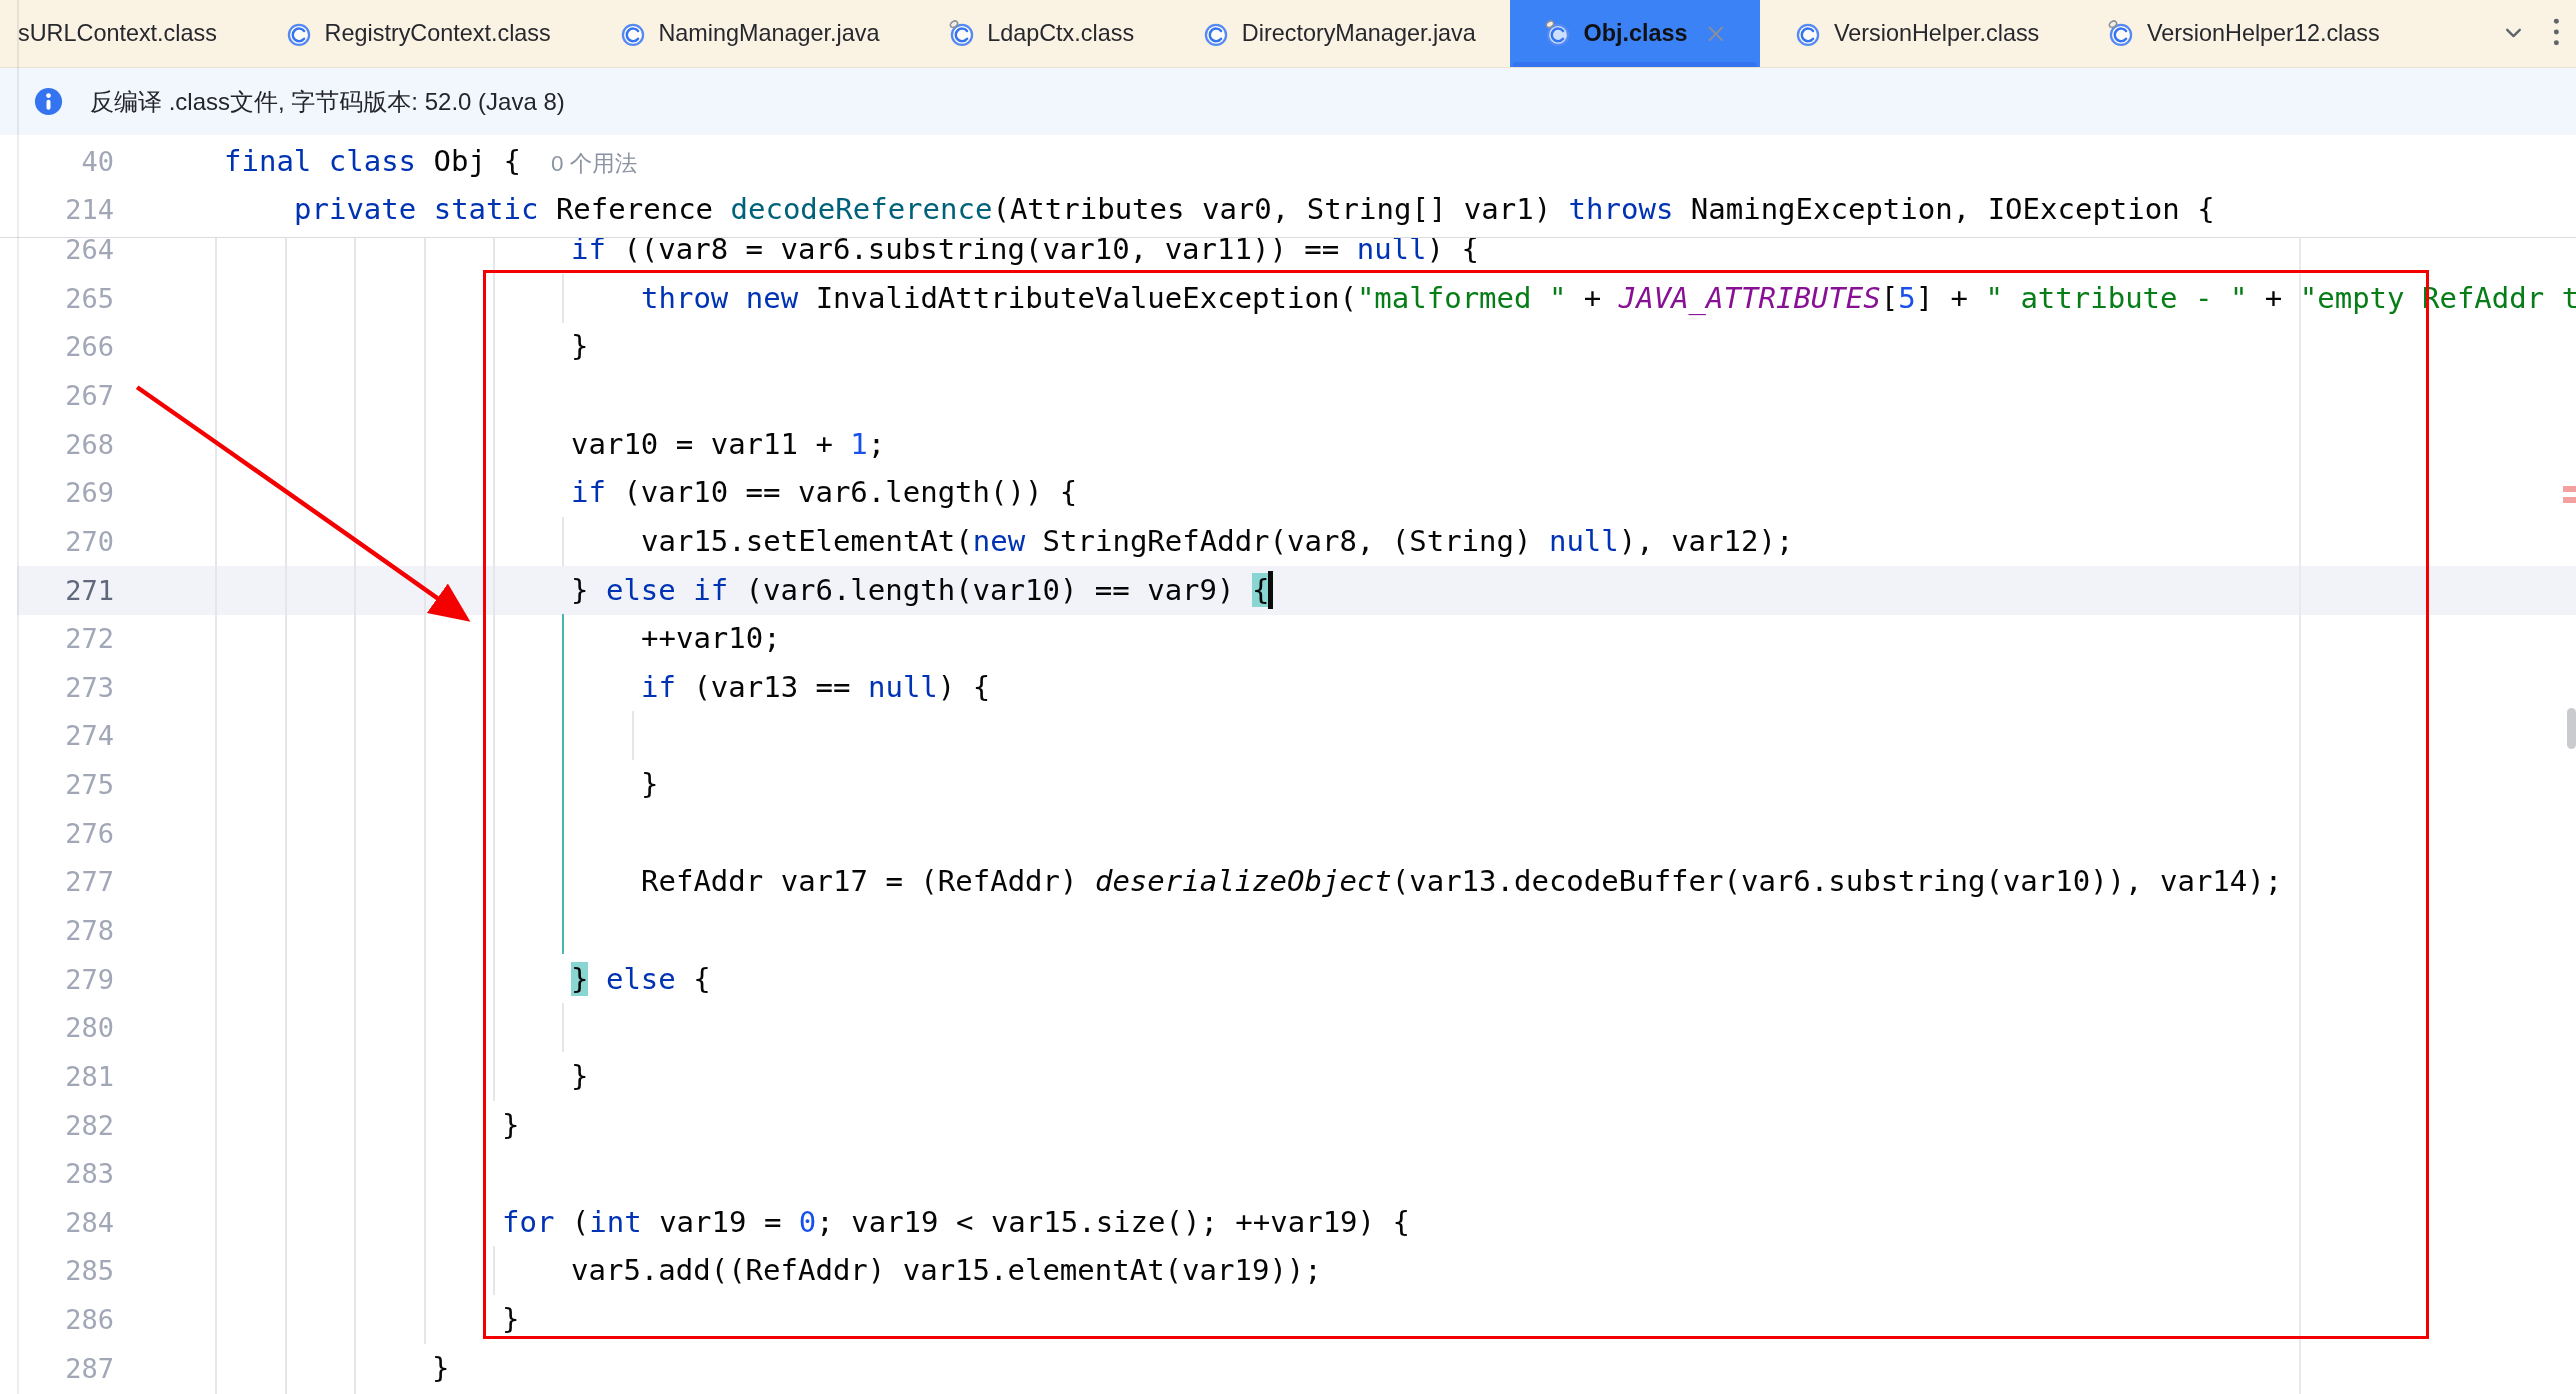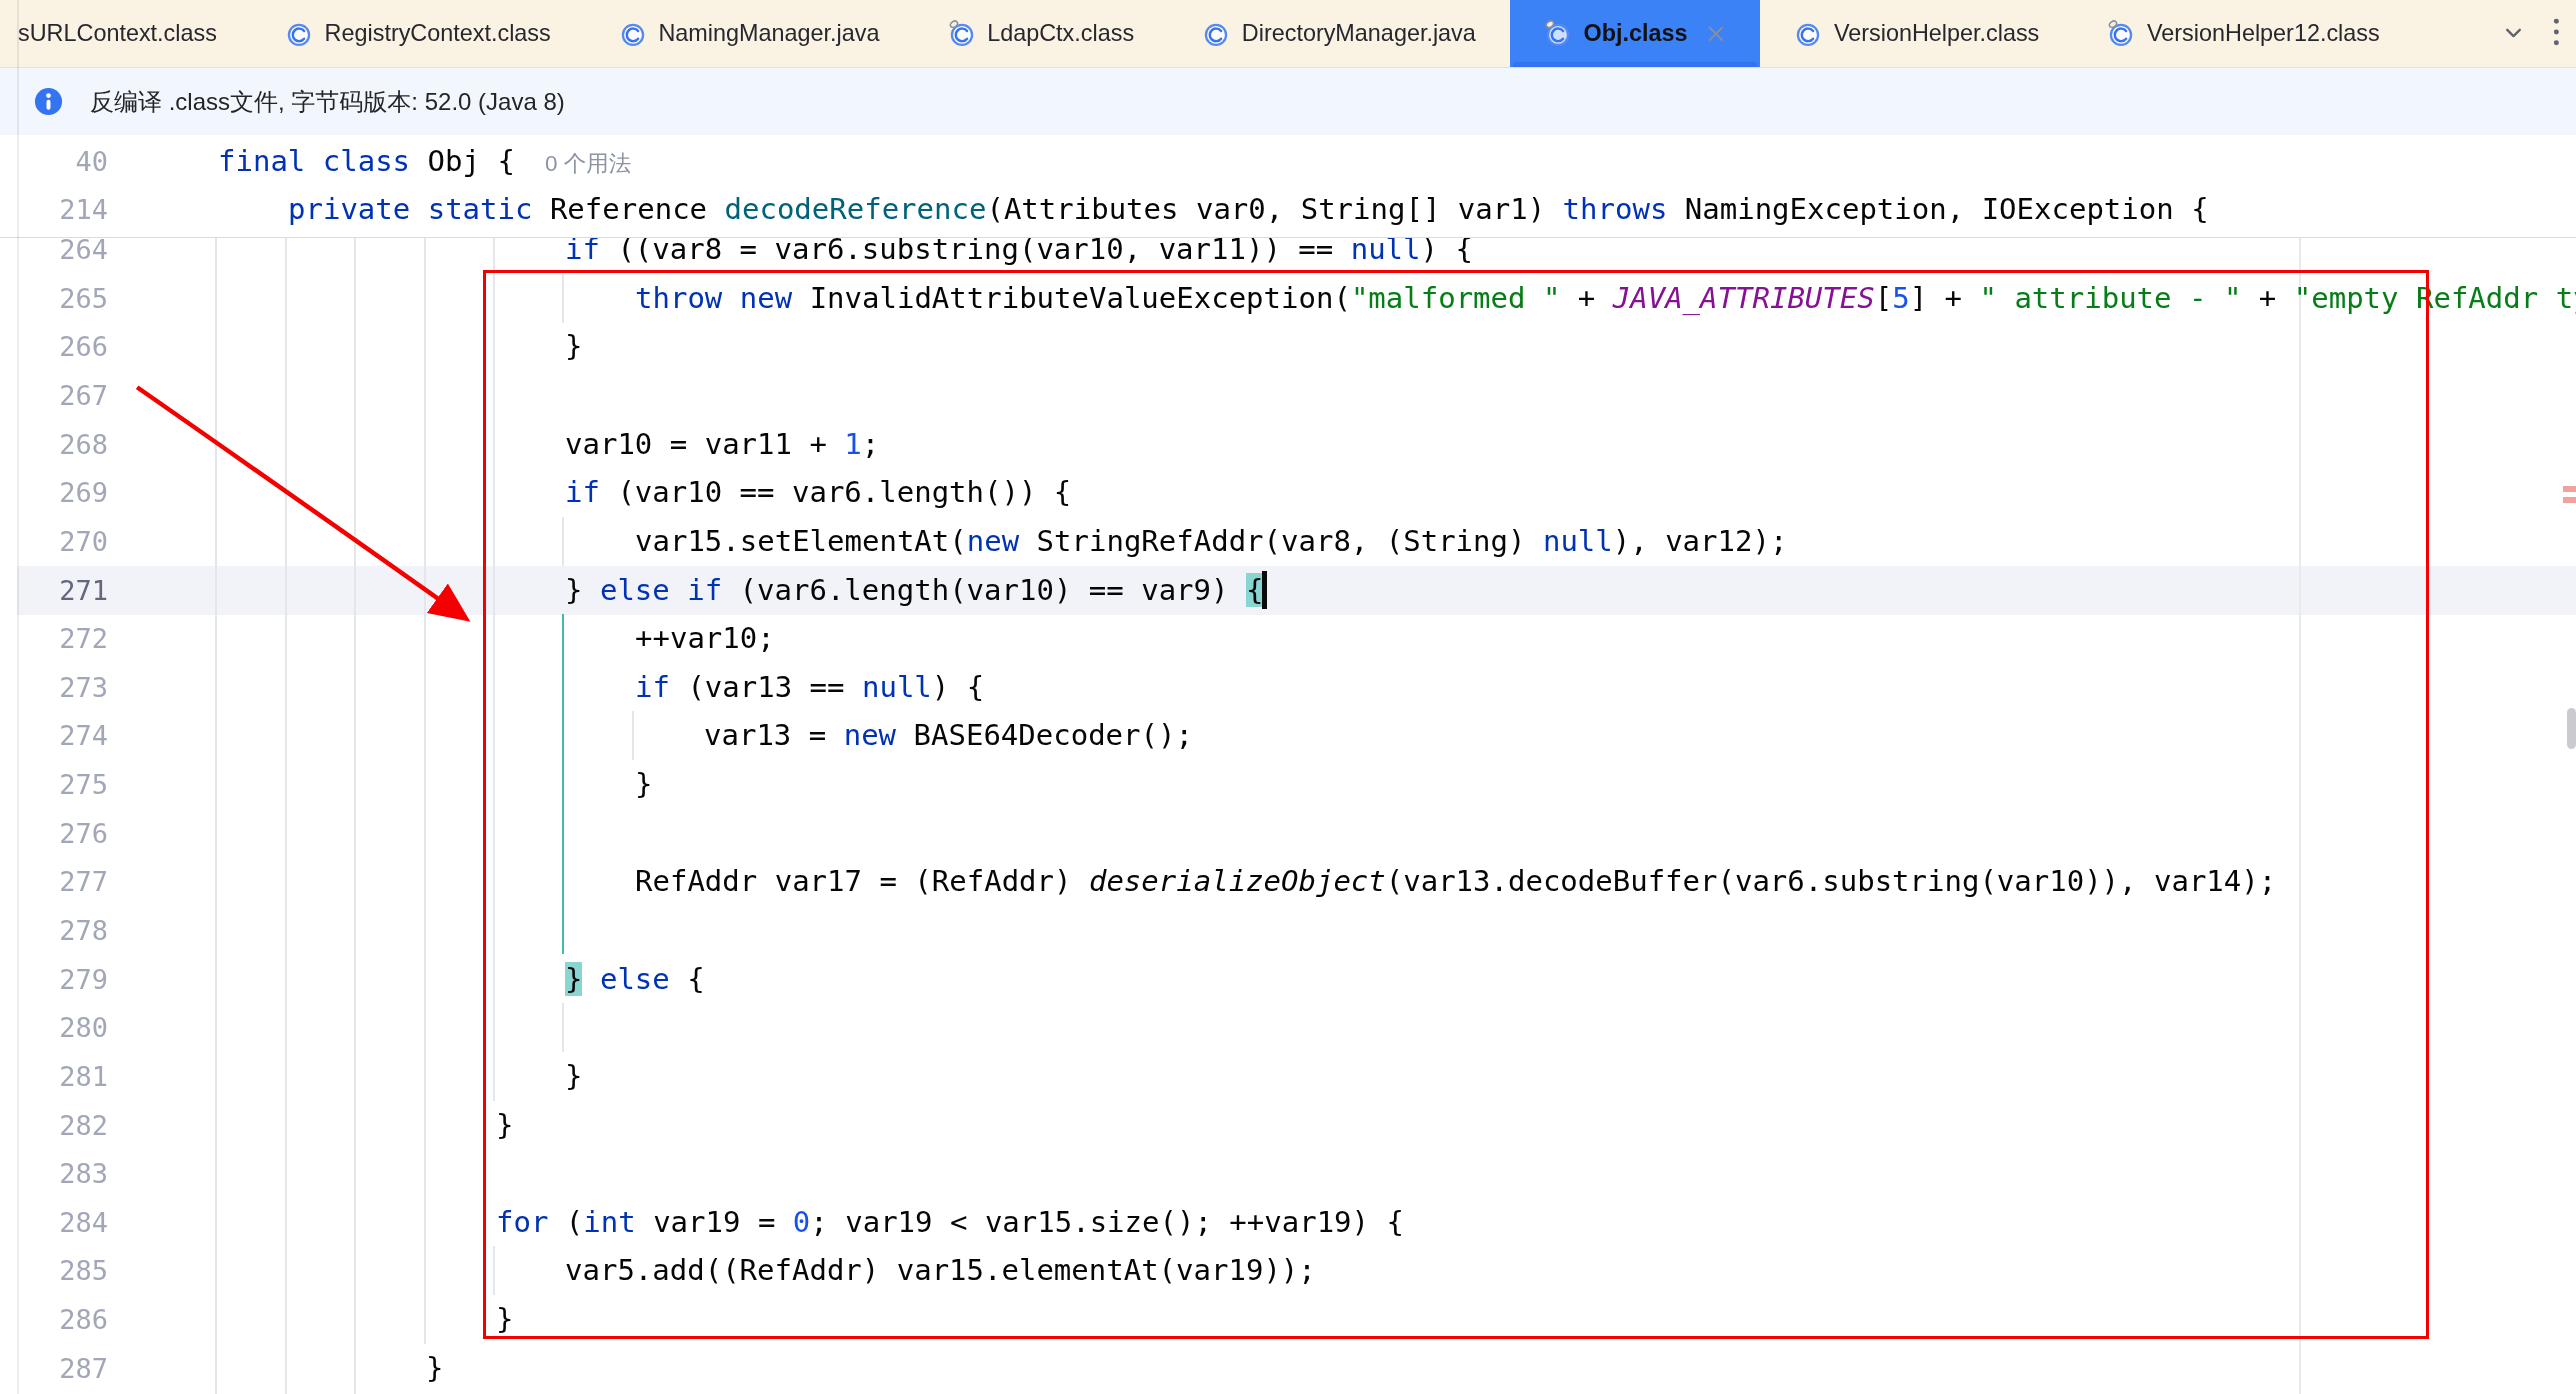--- a/index.html
+++ b/index.html
@@ -30,21 +30,21 @@
   
   #notif{
     position:absolute;left:0;top:68px;width:2576px;height:68px;
     background:#f2f6fd;border-bottom:1.8px solid #c9d7f4;box-sizing:border-box;
     display:flex;align-items:center;
   }
   #notif .msg{font-size:24px;color:#242528;margin-left:27px;}
   
   #editor{position:absolute;left:0;top:135px;width:2576px;height:1259px;background:#fff;}
   .row{
-    position:absolute;left:2px;width:2130px;height:49px;line-height:49px;
+    position:absolute;left:8px;width:2130px;height:49px;line-height:49px;
     font-family:"DejaVu Sans Mono","Liberation Mono",monospace;font-size:29px;
     white-space:pre;color:#060606;
   }
   .row .num{
     position:absolute;left:0;top:0;width:106px;text-align:right;
     color:#a1a7b6;font-size:27px;
   }
   .row.caret-row .num{color:#61687c;}
   .row .code{position:absolute;top:0;}
   .c-kw{color:#0033b3;}
@@ -207,21 +207,21 @@
     <div class="row" style="top: 90px;"><span class="num">264</span><span class="code" style="left: 563px;"><span class="c-kw">if</span><span class="c-pl"> ((var8 = var6.substring(var10, var11)) == </span><span class="c-kw">null</span><span class="c-pl">) {</span></span></div>
     <div class="row" style="top: 139px;"><span class="num">265</span><span class="code" style="left: 633px;"><span class="c-kw">throw</span><span class="c-pl"> </span><span class="c-kw">new</span><span class="c-pl"> InvalidAttributeValueException(</span><span class="c-str">"malformed "</span><span class="c-pl"> + </span><span class="c-field">JAVA_ATTRIBUTES</span><span class="c-pl">[</span><span class="c-num">5</span><span class="c-pl">] + </span><span class="c-str">" attribute - "</span><span class="c-pl"> + </span><span class="c-str">"empty RefAddr typ</span></span></div>
     <div class="row" style="top: 187px;"><span class="num">266</span><span class="code" style="left: 563px;"><span class="c-pl">}</span></span></div>
     <div class="row" style="top: 236px;"><span class="num">267</span><span class="code" style="left: 216px;"></span></div>
     <div class="row" style="top: 285px;"><span class="num">268</span><span class="code" style="left: 563px;"><span class="c-pl">var10 = var11 + </span><span class="c-num">1</span><span class="c-pl">;</span></span></div>
     <div class="row" style="top: 333px;"><span class="num">269</span><span class="code" style="left: 563px;"><span class="c-kw">if</span><span class="c-pl"> (var10 == var6.length()) {</span></span></div>
     <div class="row" style="top: 382px;"><span class="num">270</span><span class="code" style="left: 633px;"><span class="c-pl">var15.setElementAt(</span><span class="c-kw">new</span><span class="c-pl"> StringRefAddr(var8, (String) </span><span class="c-kw">null</span><span class="c-pl">), var12);</span></span></div>
     <div class="row caret-row" style="top: 431px;"><span class="num">271</span><span class="code" style="left: 563px;"><span class="c-pl">} </span><span class="c-kw">else</span><span class="c-pl"> </span><span class="c-kw">if</span><span class="c-pl"> (var6.length(var10) == var9) </span><span class="c-hl">{</span><span class="caret"></span></span></div>
     <div class="row" style="top: 479px;"><span class="num">272</span><span class="code" style="left: 633px;"><span class="c-pl">++var10;</span></span></div>
     <div class="row" style="top: 528px;"><span class="num">273</span><span class="code" style="left: 633px;"><span class="c-kw">if</span><span class="c-pl"> (var13 == </span><span class="c-kw">null</span><span class="c-pl">) {</span></span></div>
-    <div class="row" style="top: 576px;"><span class="num">274</span><span class="code" style="left: 702px;"><span class="c-pl">var13 = </span><span class="c-kw">new</span><span class="c-pl"> BASE64Decoder();</span></span></div>
+    <div class="row" style="top: 576px;"><span class="num">274</span></div>
     <div class="row" style="top: 625px;"><span class="num">275</span><span class="code" style="left: 633px;"><span class="c-pl">}</span></span></div>
     <div class="row" style="top: 674px;"><span class="num">276</span><span class="code" style="left: 216px;"></span></div>
     <div class="row" style="top: 722px;"><span class="num">277</span><span class="code" style="left: 633px;"><span class="c-pl">RefAddr var17 = (RefAddr) </span><span class="c-call">deserializeObject</span><span class="c-pl">(var13.decodeBuffer(var6.substring(var10)), var14);</span></span></div>
     <div class="row" style="top: 771px;"><span class="num">278</span></div>
     <div class="row" style="top: 820px;"><span class="num">279</span><span class="code" style="left: 563px;"><span class="c-hl">}</span><span class="c-pl"> </span><span class="c-kw">else</span><span class="c-pl"> {</span></span></div>
     <div class="row" style="top: 868px;"><span class="num">280</span></div>
     <div class="row" style="top: 917px;"><span class="num">281</span><span class="code" style="left: 563px;"><span class="c-pl">}</span></span></div>
     <div class="row" style="top: 966px; padding-left: 19px;"><span class="num">282</span><span class="code" style="left: 494px;"><span class="c-pl">}</span></span></div>
     <div class="row" style="top: 1014px;"><span class="num">283</span><span class="code" style="left: 216px;"></span></div>
     <div class="row" style="top: 1063px;"><span class="num">284</span><span class="code" style="left: 494px;"><span class="c-kw">for</span><span class="c-pl"> (</span><span class="c-kw">int</span><span class="c-pl"> var19 = </span><span class="c-num">0</span><span class="c-pl">; var19 &lt; var15.size(); ++var19) {</span></span></div>

